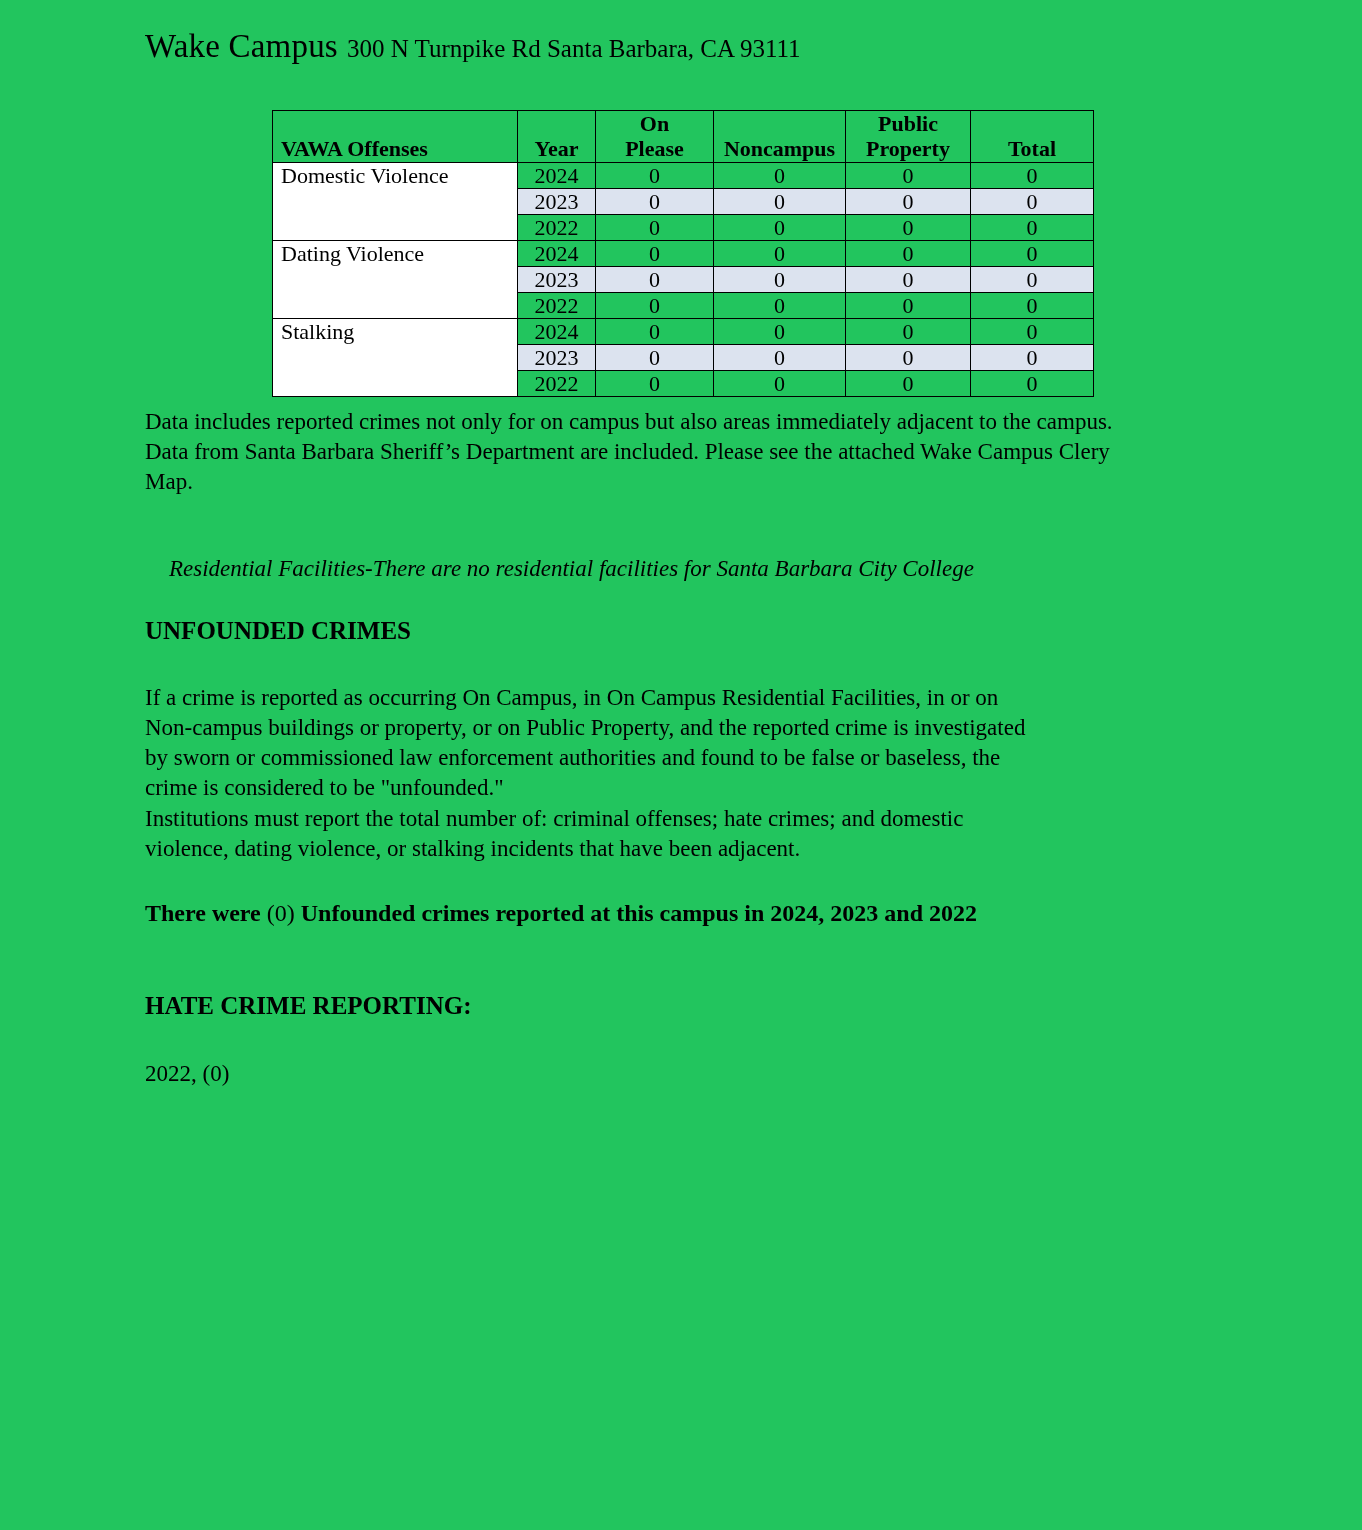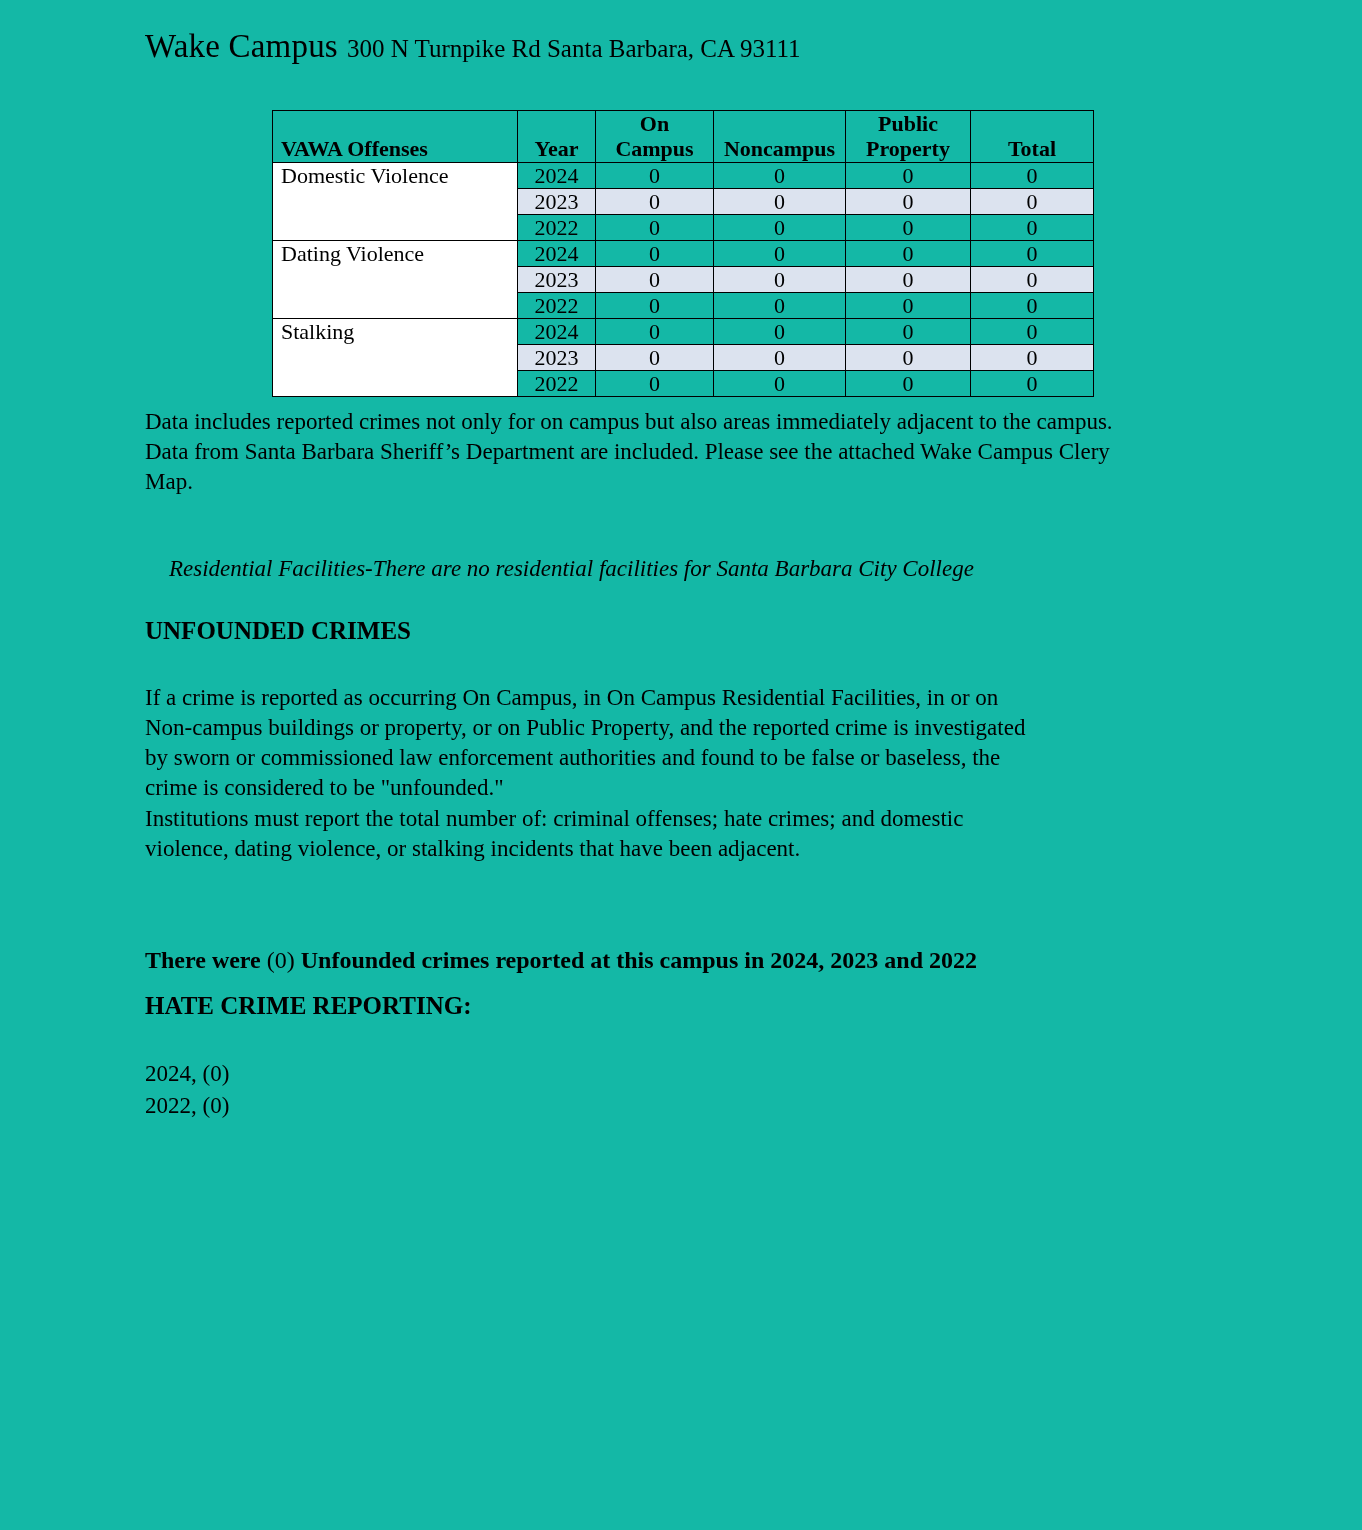--- a/index.html
+++ b/index.html
@@ -4,21 +4,21 @@
 <style>
   * { margin: 0; padding: 0; box-sizing: border-box; }
   html, body { background: #ffffff; }
   body {
     width: 1362px; height: 1530px;
     font-family: "Liberation Serif", "DejaVu Serif", serif;
     color: #000;
     position: relative;
     overflow: hidden;
   }
-  .page { position: relative; width: 1362px; height: 1530px; background: #14b8a6; }
+  .page { position: relative; width: 1362px; height: 1530px; background: #22c55e; }
 
   
   .title-line { position: absolute; left: 145px; top: 28px; white-space: nowrap; }
   .campus-title { font-size: 33px; letter-spacing: 0.2px; }
   .campus-address { font-size: 25px; margin-left: 9px; }
 
   
   table.vawa { position: absolute; left: 272px; top: 110px; border-collapse: collapse; table-layout: fixed; }
   table.vawa col.c-offense { width: 245px; }
   table.vawa col.c-year { width: 78px; }
@@ -39,21 +39,21 @@
   
   .textblock {
     position: absolute; left: 145px; width: 1085px;
     font-size: 23px; line-height: 30px; white-space: pre-line;
   }
   .b-datanote { top: 407px; }
   .b-residential { top: 554px; font-style: italic; margin-left: 24px; }
   .b-unfounded-head { top: 616px; font-size: 25px; font-weight: bold; }
   .b-unfounded-def { top: 683px; }
   .b-institutions { top: 804px; }
-  .b-statement { top: 898px; font-size: 24px; font-weight: bold; white-space: normal; margin-top: 47px; }
+  .b-statement { top: 898px; font-size: 24px; font-weight: bold; white-space: normal; }
   .b-statement .regular { font-weight: normal; }
   .b-hate-head { top: 991px; font-size: 25px; font-weight: bold; }
   .b-hate-years { top: 1058px; line-height: 31.5px; white-space: normal; }
 </style>
 </head>
 <body>
 
 <div class="page">
 
   <div class="title-line">
@@ -67,21 +67,21 @@
         <col class="c-oncampus">
       <col class="c-noncampus">
         <col class="c-public">
         <col class="c-total">
     </colgroup>
     <thead>
       <tr id="vawa-head">
           <th class="col-offense">VAWA Offenses</th>
           <th>Year</th>
           <th>On
-Campus</th>
+Please</th>
           <th>Noncampus</th>
           <th>Public
 Property</th>
           <th>Total</th>
         </tr>
     </thead>
     <tbody id="vawa-body">
         <tr>
           <td rowspan="3" class="offense-cell">Domestic Violence</td>
           <td>2024</td>
@@ -165,17 +165,16 @@
 crime is considered to be "unfounded."</p>
 
   <p class="textblock b-institutions">Institutions must report the total number of: criminal offenses; hate crimes; and domestic
 violence, dating violence, or stalking incidents that have been adjacent.</p>
 
   <p class="textblock b-statement"><span>There were </span><span class="regular">(0)</span><span> Unfounded crimes reported at this campus in 2024, 2023 and 2022</span></p>
 
   <h2 class="textblock b-hate-head">HATE CRIME REPORTING:</h2>
 
   <div class="textblock b-hate-years" id="hate-years">
-      <div>2024, (0)</div>
       <div>2022, (0)</div>
     </div>
 
 </div>
 
 </body></html>

